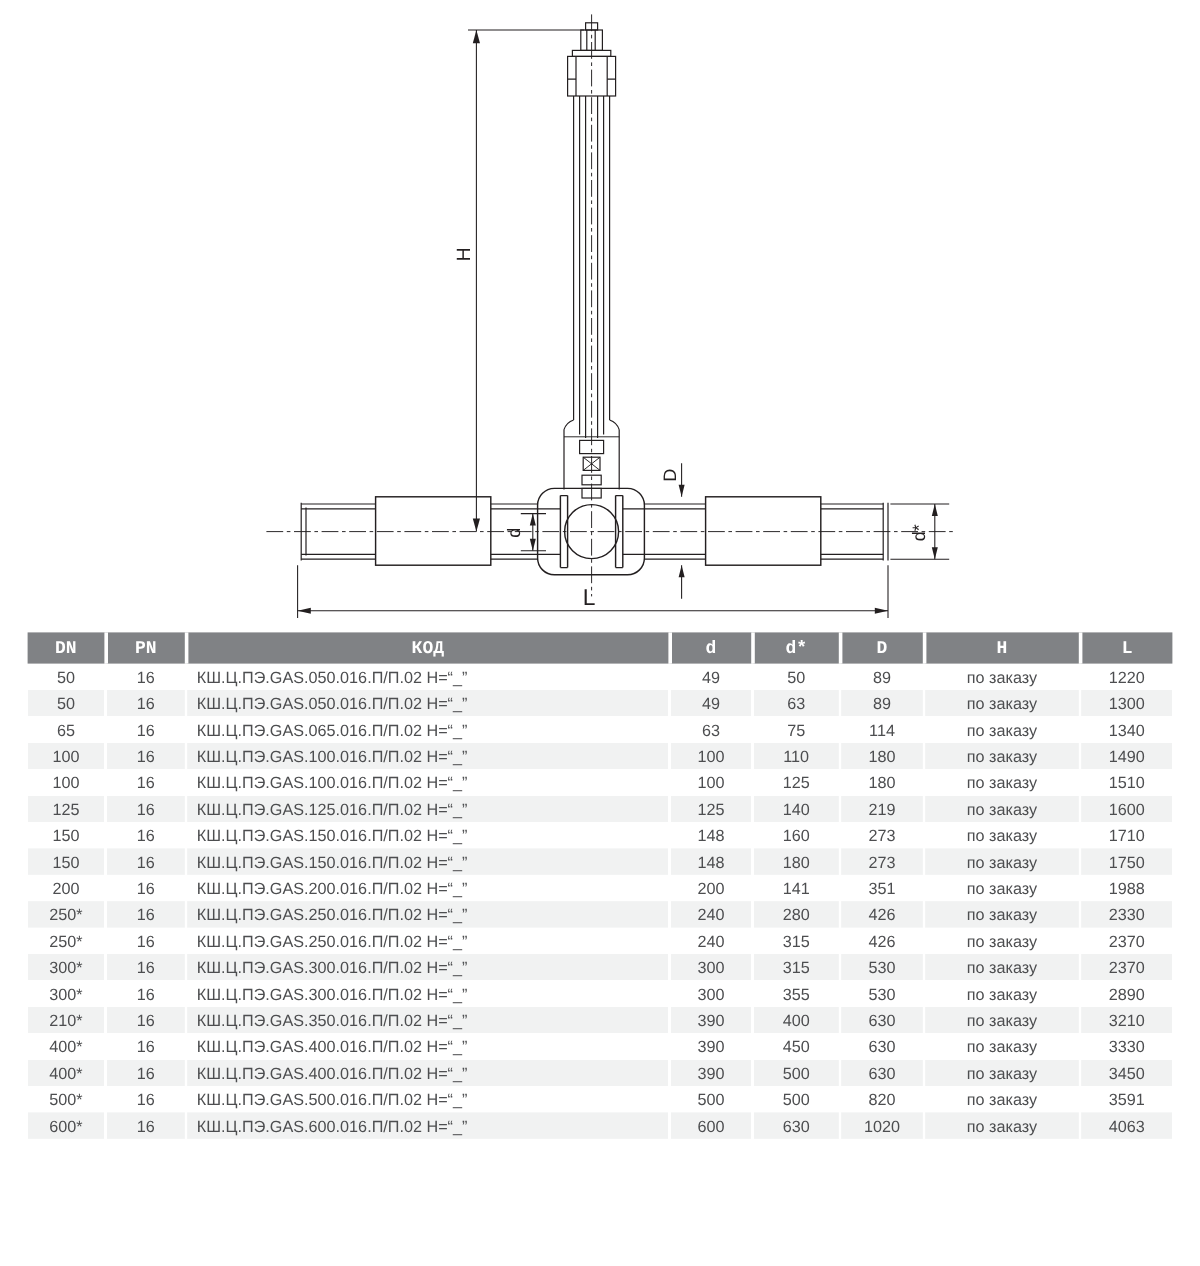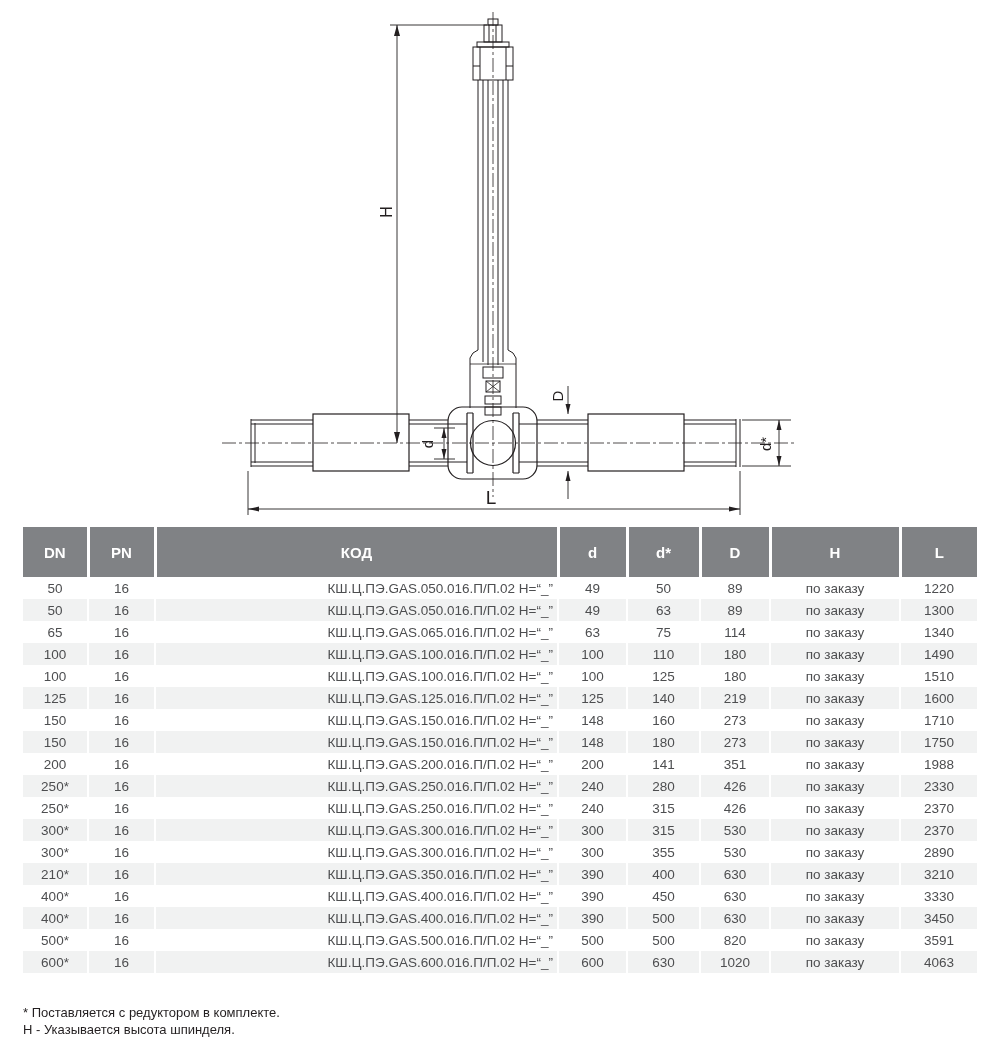--- a/index.html
+++ b/index.html
@@ -20,35 +20,36 @@
     table-layout:fixed;
     font-size:13.5px;
     color:#4d4e50;
   }
   table.spec th{
     background:#808285;
     color:#ffffff;
     font-size:15px;
     font-weight:bold;
     height:18px;
-    padding:16px;
+    padding:4px;
     text-align:center;
     border-left:3px solid #ffffff;
+    font-family:Liberation Mono, monospace;
   }
   table.spec th:first-child{border-left:none;}
   table.spec td{
     height:22px;
     padding:0 4px;
     text-align:center;
     border-left:2px solid #ffffff;
     white-space:nowrap;
     overflow:hidden;
   }
   table.spec td:first-child{border-left:none;}
-  table.spec td.col-code{text-align:right;padding-left:8px;}
+  table.spec td.col-code{text-align:left;padding-left:8px;}
   table.spec tbody tr:nth-child(even){background:#f1f2f2;}
   table.spec tbody tr:nth-child(odd){background:#ffffff;}
 
   .footnotes{
     position:absolute;left:23px;top:1004px;
     font-size:13px;line-height:17px;color:#231f20;
   }
 </style>
 </head>
 <body>
@@ -359,18 +360,14 @@
           <td class="col-code">КШ.Ц.ПЭ.GAS.600.016.П/П.02 Н=“_”</td>
           <td>600</td>
           <td>630</td>
           <td>1020</td>
           <td>по заказу</td>
           <td>4063</td>
         </tr>
       </tbody>
   </table>
 
-  <div class="footnotes">
-    <div>* Поставляется с редуктором в комплекте.</div>
-    <div>Н - Указывается высота шпинделя.</div>
-  </div>
 
 </div>
 
 </body></html>

